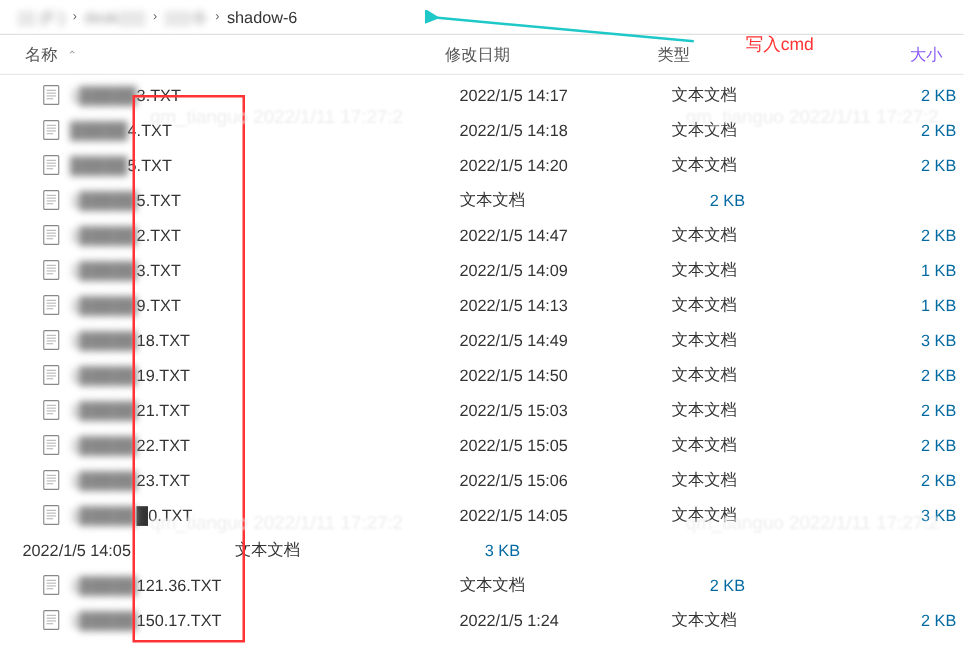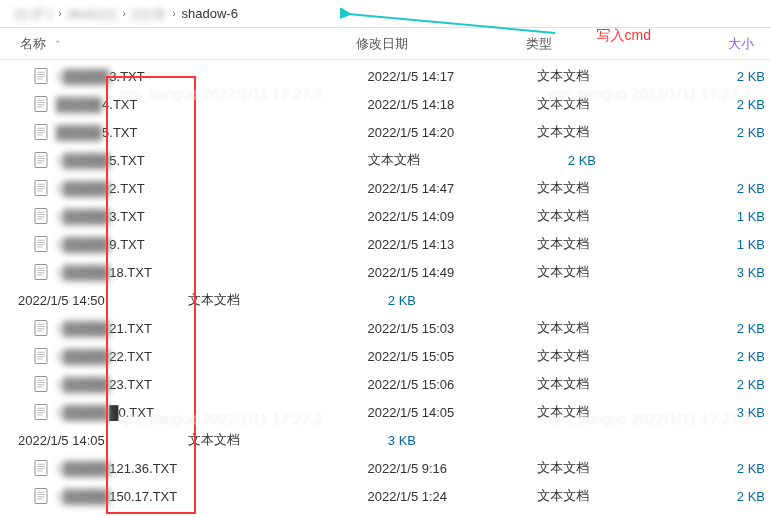--- a/index.html
+++ b/index.html
@@ -286,20 +286,31 @@
   <line x1="7" y1="16" x2="14" y2="16" stroke="#aaa" stroke-width="1"></line>
 </svg>
       <span class="fname-blur">1█████</span>
       <span>18.TXT</span>
     </div>
     <div class="col col-date">2022/1/5 14:49</div>
     <div class="col col-type">文本文档</div>
     <div class="col col-size">3 KB</div>
   </div>
     <div class="file-row">
+    <div class="col col-name">
+      <svg class="file-icon" viewBox="0 0 24 24">
+  <rect x="4" y="2" width="16" height="20" rx="1" fill="#fff" stroke="#888" stroke-width="1.2"></rect>
+  <line x1="7" y1="7" x2="17" y2="7" stroke="#aaa" stroke-width="1"></line>
+  <line x1="7" y1="10" x2="17" y2="10" stroke="#aaa" stroke-width="1"></line>
+  <line x1="7" y1="13" x2="17" y2="13" stroke="#aaa" stroke-width="1"></line>
+  <line x1="7" y1="16" x2="14" y2="16" stroke="#aaa" stroke-width="1"></line>
+</svg>
+      <span class="fname-blur">1█████</span>
+      <span>19.TXT</span>
+    </div>
     <div class="col col-date">2022/1/5 14:50</div>
     <div class="col col-type">文本文档</div>
     <div class="col col-size">2 KB</div>
   </div>
     <div class="file-row">
     <div class="col col-name">
       <svg class="file-icon" viewBox="0 0 24 24">
   <rect x="4" y="2" width="16" height="20" rx="1" fill="#fff" stroke="#888" stroke-width="1.2"></rect>
   <line x1="7" y1="7" x2="17" y2="7" stroke="#aaa" stroke-width="1"></line>
   <line x1="7" y1="10" x2="17" y2="10" stroke="#aaa" stroke-width="1"></line>
@@ -371,21 +382,20 @@
       <svg class="file-icon" viewBox="0 0 24 24">
   <rect x="4" y="2" width="16" height="20" rx="1" fill="#fff" stroke="#888" stroke-width="1.2"></rect>
   <line x1="7" y1="7" x2="17" y2="7" stroke="#aaa" stroke-width="1"></line>
   <line x1="7" y1="10" x2="17" y2="10" stroke="#aaa" stroke-width="1"></line>
   <line x1="7" y1="13" x2="17" y2="13" stroke="#aaa" stroke-width="1"></line>
   <line x1="7" y1="16" x2="14" y2="16" stroke="#aaa" stroke-width="1"></line>
 </svg>
       <span class="fname-blur">1█████</span>
       <span>121.36.TXT</span>
     </div>
-    <div class="col col-date">2022/1/5 9:16</div>
     <div class="col col-type">文本文档</div>
     <div class="col col-size">2 KB</div>
   </div>
     <div class="file-row">
     <div class="col col-name">
       <svg class="file-icon" viewBox="0 0 24 24">
   <rect x="4" y="2" width="16" height="20" rx="1" fill="#fff" stroke="#888" stroke-width="1.2"></rect>
   <line x1="7" y1="7" x2="17" y2="7" stroke="#aaa" stroke-width="1"></line>
   <line x1="7" y1="10" x2="17" y2="10" stroke="#aaa" stroke-width="1"></line>
   <line x1="7" y1="13" x2="17" y2="13" stroke="#aaa" stroke-width="1"></line>

